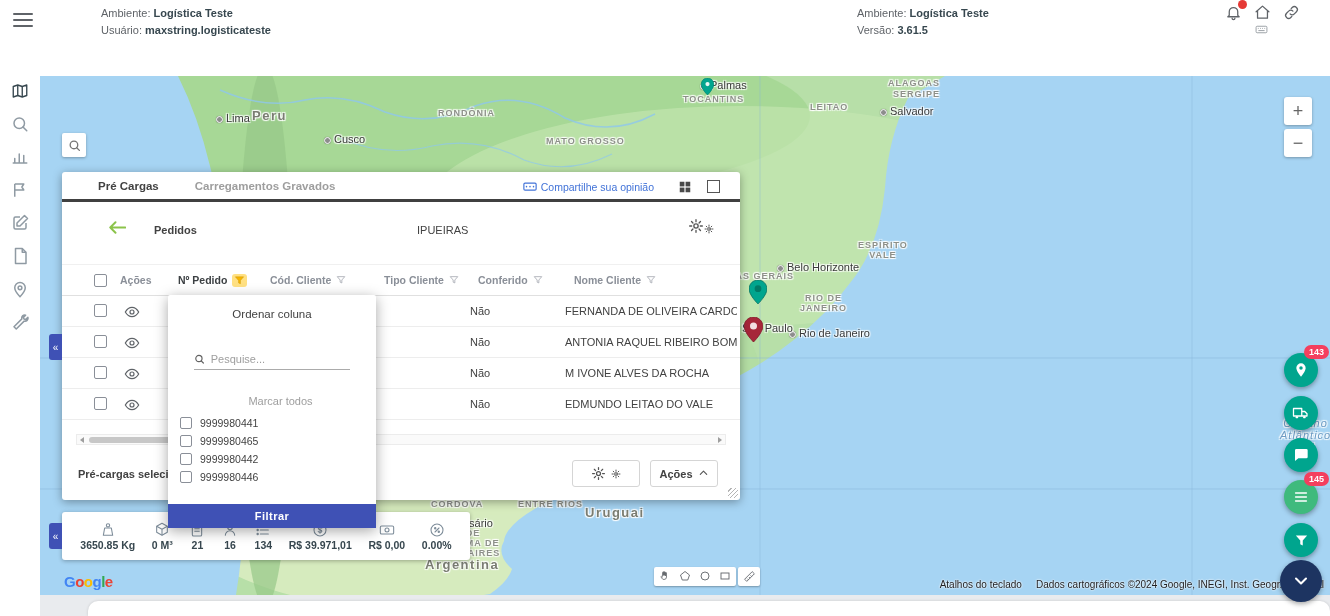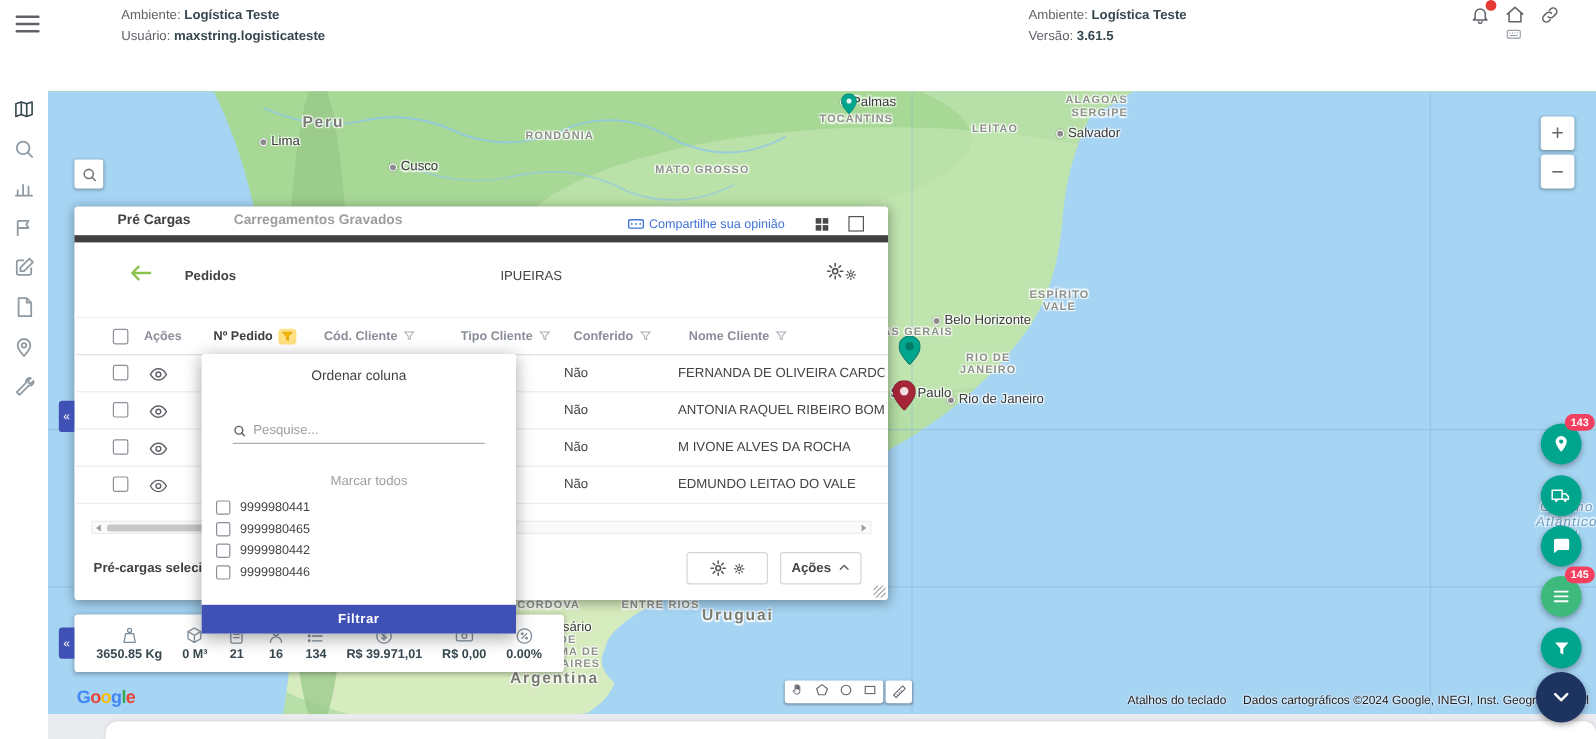--- a/index.html
+++ b/index.html
@@ -55,21 +55,21 @@
   .fab-badge { position:absolute; right:1px; background:#f43f5e; color:#fff; font-size:9px; font-weight:bold; border-radius:9px; padding:2px 5px; z-index:26; }
 
   
   .summary { position:absolute; left:62px; top:512px; width:408px; height:48px; background:#fff; border-radius:3px; box-shadow:0 1px 4px rgba(0,0,0,.3); display:flex; align-items:center; justify-content:space-around; padding:0 10px; z-index:8; }
   .sum-item { display:flex; flex-direction:column; align-items:center; gap:1px; }
   .sum-val { font-size:10.5px; font-weight:bold; color:#37474f; white-space:nowrap; }
   .collapse-tab { position:absolute; left:-13px; width:13px; height:26px; background:#3f51b5; color:#fff; font-size:10px; display:flex; align-items:center; justify-content:center; border-radius:3px 0 0 3px; cursor:pointer; }
 
   
   .panel { position:absolute; left:62px; top:172px; width:678px; height:328px; background:#fff; border-radius:3px; box-shadow:0 2px 10px rgba(0,0,0,.35); z-index:10; }
-  .tabs { position:absolute; left:0; top:0; right:0; height:30px; border-bottom:6px solid #404040; display:flex; align-items:center; }
+  .tabs { position:absolute; left:0; top:0; right:0; height:30px; border-bottom:3px solid #404040; display:flex; align-items:center; }
   .tab { font-size:11.5px; font-weight:bold; color:#9e9e9e; padding:0 18px; height:100%; display:flex; align-items:center; cursor:pointer; }
   .tab.active { color:#424242; }
   .share { position:absolute; right:86px; top:9px; font-size:10.5px; color:#4273d8; display:flex; gap:4px; align-items:center; cursor:pointer; }
   .grid-ic { position:absolute; right:48px; top:8px; cursor:pointer; }
   .sq-ic { position:absolute; right:20px; top:8px; width:13px; height:13px; border:1.5px solid #555; cursor:pointer; }
   .back-arrow { position:absolute; left:46px; top:48px; cursor:pointer; }
   .pedidos { position:absolute; left:92px; top:52px; font-size:11px; font-weight:bold; color:#424242; }
   .ptitle { position:absolute; left:355px; top:52px; font-size:11px; color:#424242; }
   .pgear { position:absolute; left:626px; top:46px; cursor:pointer; display:flex; align-items:flex-end; }
   .theader { position:absolute; left:0; right:0; top:92px; height:32px; border-bottom:1px solid #e0e0e0; border-top:1px solid #f0f0f0; }
@@ -87,21 +87,21 @@
   .tri-l { width:0; height:0; border-top:3px solid transparent; border-bottom:3px solid transparent; border-right:4px solid #9e9e9e; }
   .tri-r { width:0; height:0; border-top:3px solid transparent; border-bottom:3px solid transparent; border-left:4px solid #9e9e9e; }
   .scr-thumb { position:absolute; left:12px; top:2px; width:150px; height:6px; background:#c7c7c7; border-radius:3px; cursor:pointer; }
   .pfoot-label { position:absolute; left:16px; top:296px; font-size:11px; font-weight:bold; color:#424242; white-space:nowrap; }
   .btn { position:absolute; top:288px; width:68px; height:27px; background:#fff; border:1px solid #d5d5d5; border-radius:3px; display:flex; align-items:center; justify-content:center; gap:5px; font-size:11px; font-weight:bold; color:#424242; cursor:pointer; }
   .btn-gear { left:510px; } .btn-acoes { left:588px; }
   .resize-h { position:absolute; right:2px; bottom:2px; width:10px; height:10px; background:repeating-linear-gradient(135deg, transparent 0 2px, #b5b5b5 2px 3px); cursor:nwse-resize; }
   .panel-collapse { top:162px; }
 
   
-  .popup { position:absolute; left:168px; top:295px; width:262px; height:233px; background:#fff; box-shadow:0 3px 14px rgba(0,0,0,.35); z-index:30; border-radius:2px; }
+  .popup { position:absolute; left:168px; top:295px; width:208px; height:233px; background:#fff; box-shadow:0 3px 14px rgba(0,0,0,.35); z-index:30; border-radius:2px; }
   .popup-title { text-align:center; font-size:11.5px; color:#424242; padding-top:13px; }
   .popup-search { position:absolute; left:26px; right:26px; top:58px; display:flex; align-items:center; gap:6px; border-bottom:1px solid #ababab; padding-bottom:4px; }
   .popup-search input { border:none; outline:none; font-size:11px; width:100%; color:#424242; font-family:"Liberation Sans", sans-serif; }
   .popup-search input::placeholder { color:#9e9e9e; }
   .marcar { position:absolute; top:100px; left:17px; right:0; text-align:center; font-size:11px; color:#9e9e9e; }
   .opt { position:absolute; left:12px; display:flex; gap:8px; align-items:center; font-size:10.5px; color:#424242; }
   .opt .cbx { width:12px; height:12px; }
   .filtrar { position:absolute; left:0; right:0; bottom:0; height:24px; background:#3f51b5; color:#fff; font-size:11px; font-weight:bold; border:none; letter-spacing:.5px; cursor:pointer; }
 
   
@@ -217,21 +217,21 @@
       <path d="M0 0 L138 0 Q158 40 170 90 Q188 160 198 240 Q208 330 206 410 Q204 470 196 519 L0 519 Z" fill="#a6d4f3"></path>
       <ellipse cx="225" cy="260" rx="28" ry="270" fill="#96c787" opacity="0.7"></ellipse>
       <path d="M180 14 Q225 34 265 24 Q305 16 345 36 Q390 52 435 30 Q480 14 525 42 Q570 62 615 38" fill="none" stroke="#8fc7ec" stroke-width="1.5" opacity="0.8"></path>
       <path d="M300 62 Q345 82 392 70 Q440 60 484 84 Q528 100 572 78" fill="none" stroke="#8fc7ec" stroke-width="1.2" opacity="0.7"></path>
       <line x1="0" y1="282" x2="1290" y2="282" stroke="#85b3d6" stroke-width="1" opacity="0.5"></line>
       <line x1="0" y1="413" x2="1290" y2="413" stroke="#85b3d6" stroke-width="1" opacity="0.5"></line>
       <line x1="720" y1="0" x2="720" y2="519" stroke="#85b3d6" stroke-width="1" opacity="0.4"></line>
       <line x1="1152" y1="0" x2="1152" y2="519" stroke="#85b3d6" stroke-width="1" opacity="0.4"></line>
     </svg>
 
-    <span class="lbl lbl-country" style="left:212px; top:18px;">Peru</span>
+    <span class="lbl lbl-country" style="left:212px; top:32px;">Peru</span>
     <span class="lbl lbl-city" style="left:176px; top:36px;">Lima</span>
     <span class="lbl lbl-city" style="left:284px; top:57px;">Cusco</span>
     <span class="lbl lbl-state" style="left:398px; top:32px;">RONDÔNIA</span>
     <span class="lbl lbl-state" style="left:643px; top:18px;">TOCANTINS</span>
     <span class="lbl lbl-state" style="left:506px; top:60px;">MATO GROSSO</span>
     <span class="lbl lbl-state" style="left:770px; top:26px;">LEITAO</span>
     <span class="lbl lbl-city" style="left:840px; top:29px;">Salvador</span>
     <span class="lbl lbl-state" style="left:853px; top:13px;">SERGIPE</span>
     <span class="lbl lbl-state" style="left:848px; top:2px;">ALAGOAS</span>
     <span class="lbl lbl-city" style="left:660px; top:3px;">Palmas</span>

